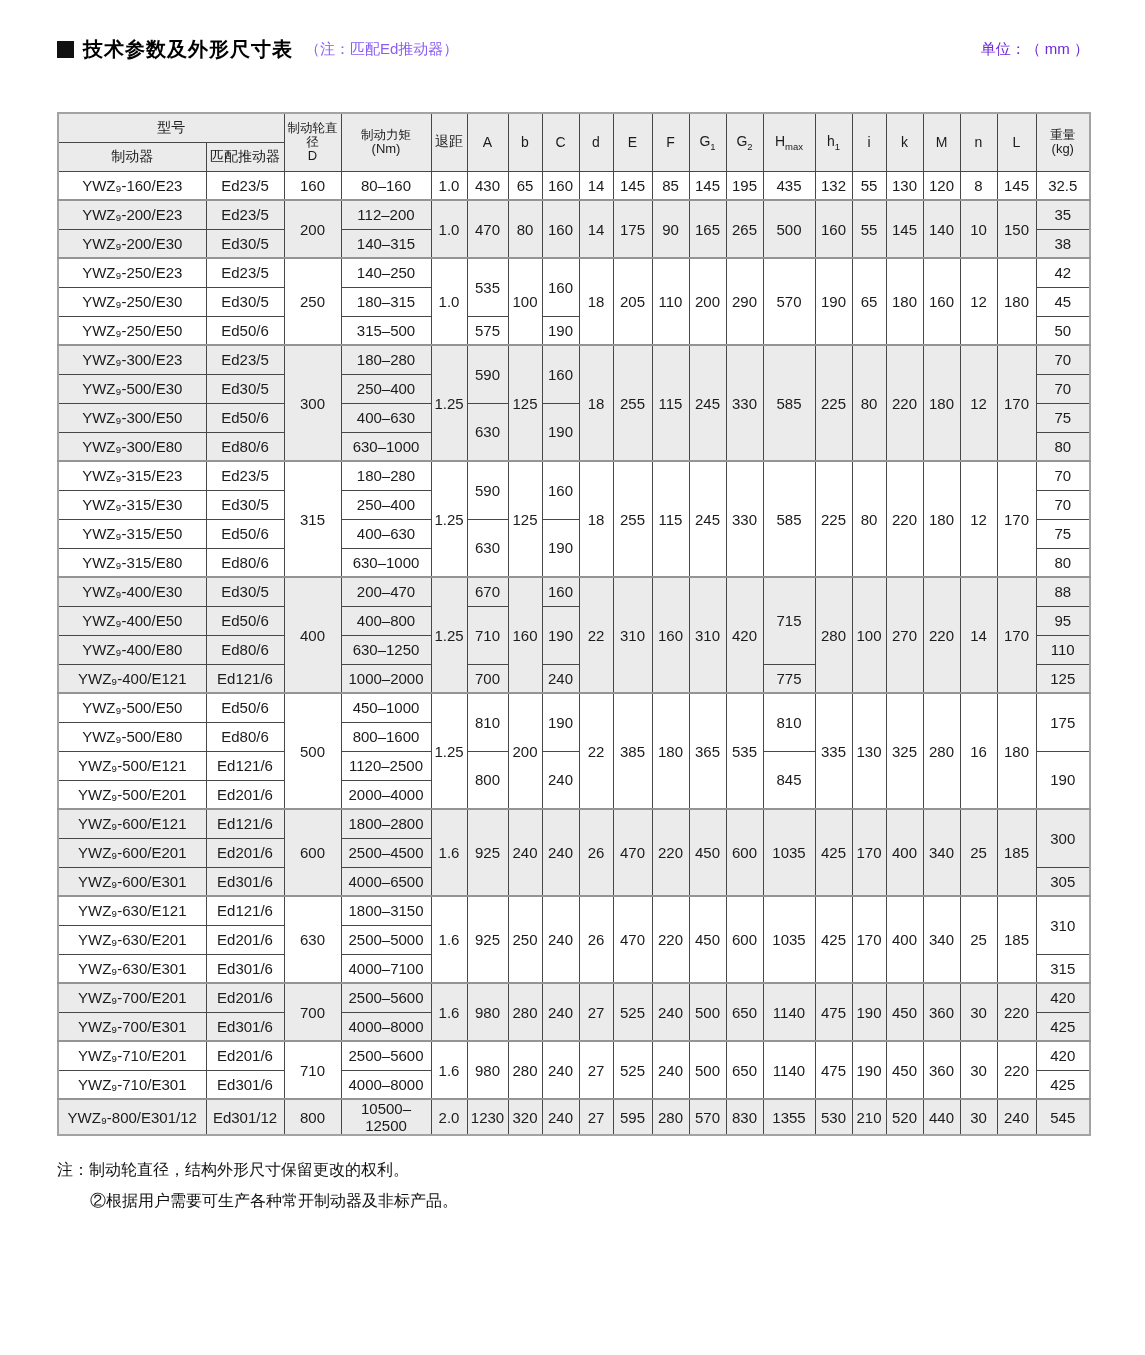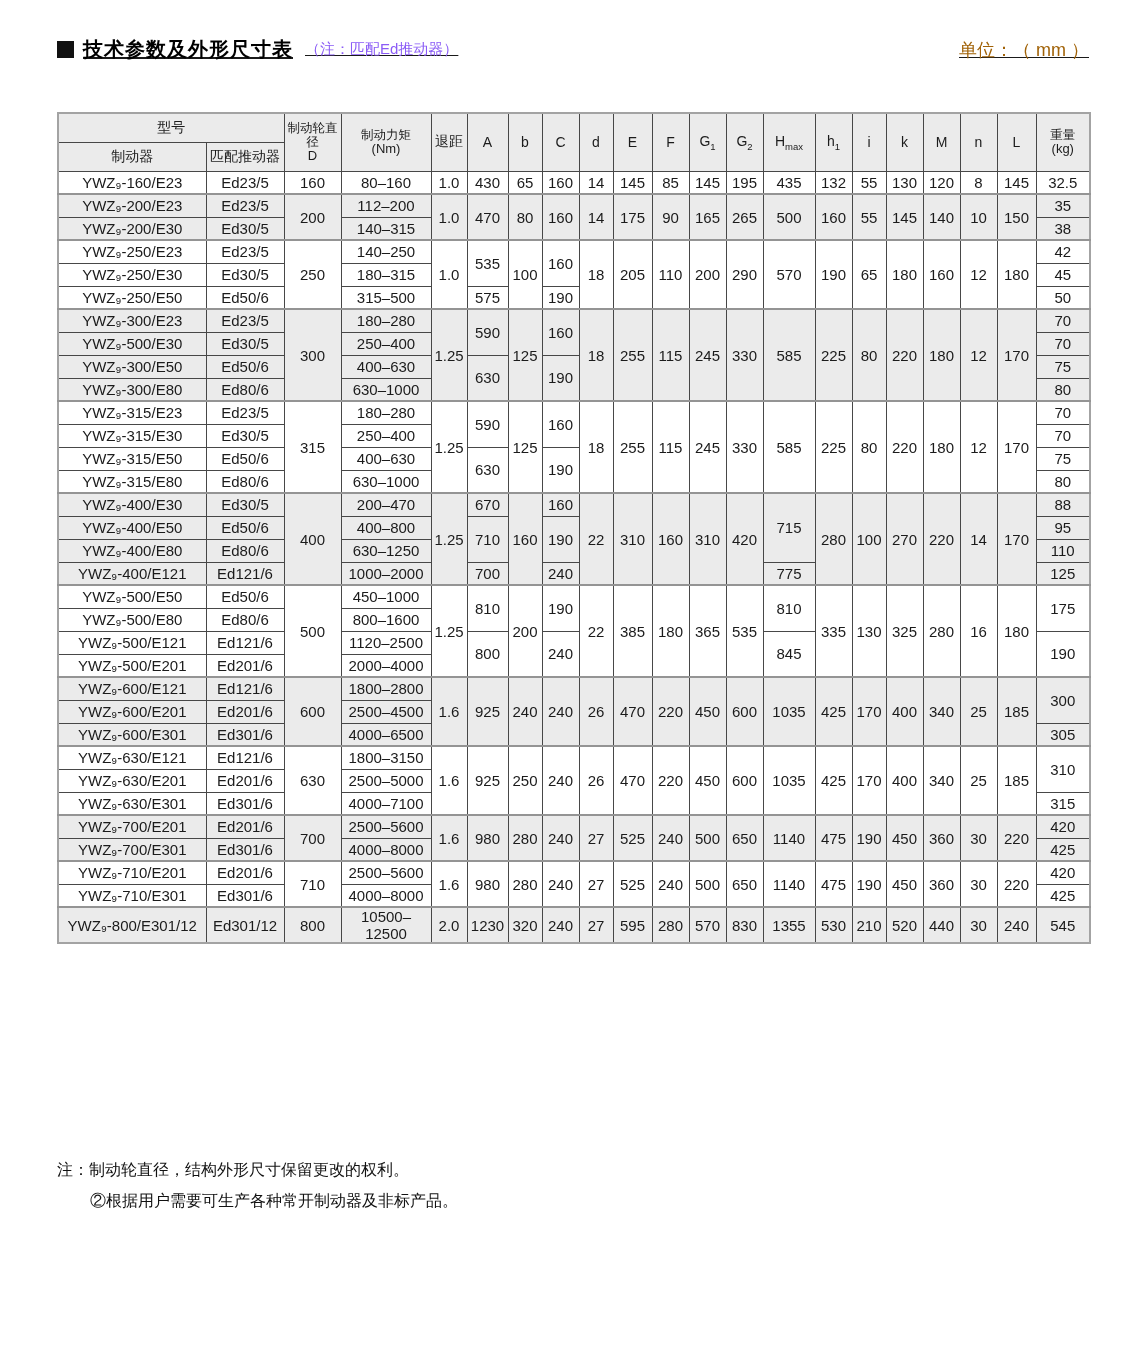--- a/index.html
+++ b/index.html
@@ -6,47 +6,47 @@
   body {
     width: 1145px; height: 1355px;
     background: #ffffff;
     position: relative;
     font-family: "Liberation Sans", sans-serif;
     color: #1a1a1a;
     overflow: hidden;
   }
   .title-bar {
     position: absolute; top: 36px; left: 57px; width: 1032px;
-    display: flex; align-items: center; text-decoration: underline;
+    display: flex; align-items: center;
   }
   .sq {
     width: 17px; height: 17px; background: #111; display: inline-block;
     margin-right: 9px; flex: 0 0 auto;
   }
   .page-title {
     font-size: 20px; font-weight: bold; letter-spacing: 1px; color: #000;
   }
   .title-note { font-size: 15px; margin-left: 12px; color: #8b5cf6; }
-  .unit-label { margin-left: auto; font-size: 18px; color: #a16207; }
+  .unit-label { margin-left: auto; font-size: 15px; color: #6d28d9; }
 
   table.spec {
     position: absolute; top: 112px; left: 57px;
     border-collapse: collapse; table-layout: fixed;
     width: 1032px;
     border: 2px solid #a3a3a3;
   }
   table.spec th, table.spec td {
     border: 1px solid #474747;
     text-align: center; vertical-align: middle;
     padding: 0; overflow: hidden;
     font-size: 15px; color: #1b1b1b;
     background: #ffffff;
   }
   table.spec thead tr { height: 29px; }
-  table.spec tbody tr { height: 23px; }
+  table.spec tbody tr { height: 29px; }
   table.spec th {
     background: #ebebeb; font-weight: normal; font-size: 14px;
   }
   .hl1 { font-size: 12.5px; line-height: 14px; display: block; }
   .hl2 { font-size: 13px; line-height: 14px; display: block; }
   sub { font-size: 9.5px; }
   tr.shade td { background: #ebebeb; }
   tr.gsep td { border-top: 2px solid #949494; }
   td[data-name="cell-model"] { font-size: 15px; }
 

